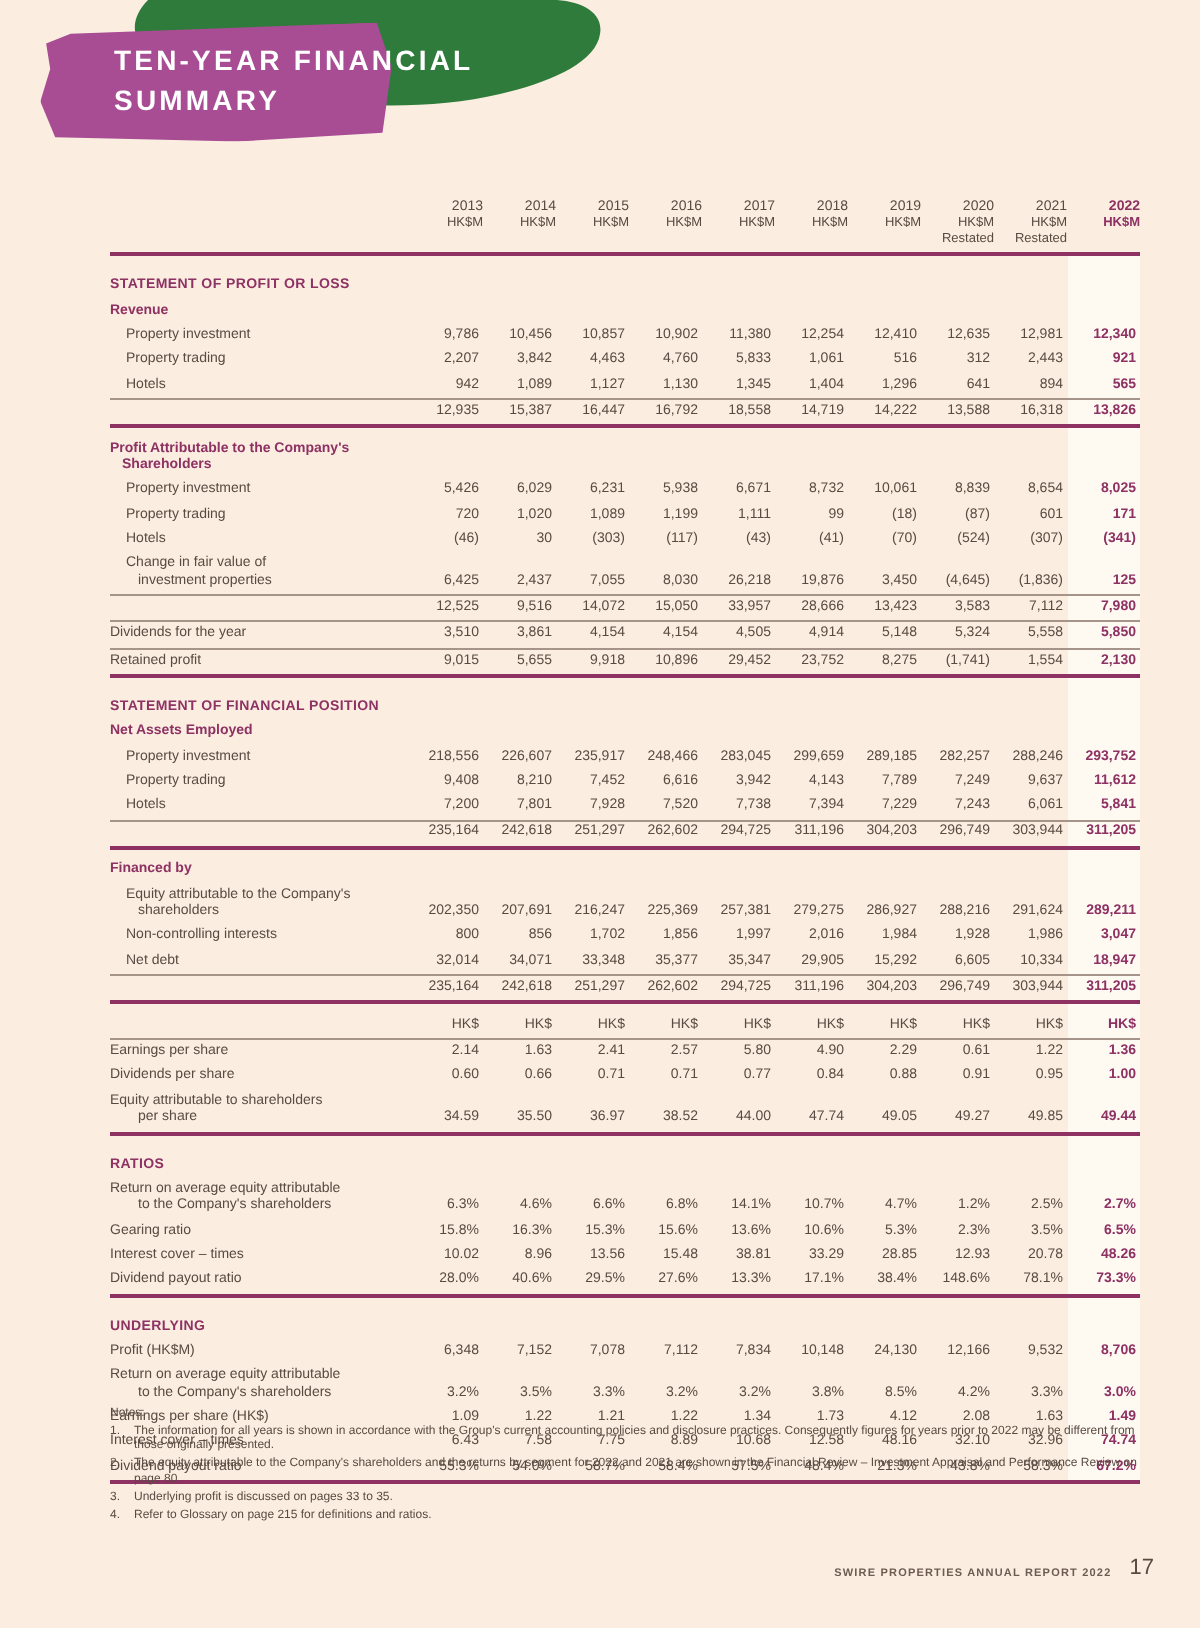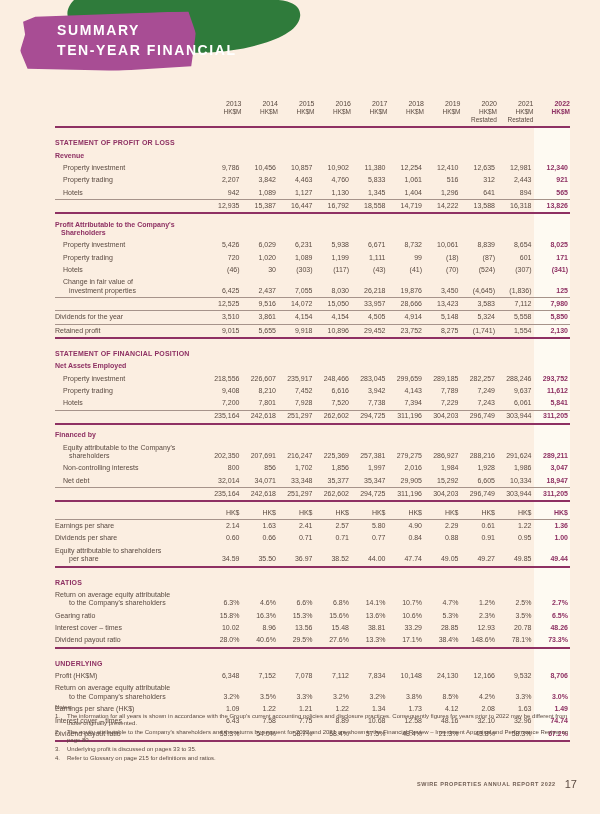--- a/index.html
+++ b/index.html
@@ -54,38 +54,38 @@
   .ft tr.bb-thick td{border-bottom:2px solid #8e3163;}
   .ft tr.hdr td{border-bottom:2px solid #8e3163;}
   
   .notes{position:absolute;left:55px;top:704px;width:515px;font-size:6px;line-height:7.6px;color:#5a4a41;}
   .notes-title{margin-bottom:1px;}
   .note-row{display:flex;margin-bottom:1.5px;}
   .note-num{width:12px;flex:0 0 12px;}
   .note-txt{flex:1;}
   
   .footer{
-    position:absolute;right:23px;top:778px;display:flex;align-items:center;gap:9px;
+    position:absolute;right:23px;top:778px;display:flex;align-items:flex-end;gap:9px;
   }
   .footer-name{font-size:5.5px;letter-spacing:.6px;color:#6e5c52;font-weight:bold;}
   .footer-page{font-size:11px;color:#5a4a41;}
 </style>
 </head>
 <body>
 
 <div class="page">
 
   <svg class="blob-svg" width="238" height="58" viewBox="0 0 238 58">
     <path fill="#2f7b3b" d="M10 0 C3 7 0 17 9 25 C20 35 42 44 72 48
       C112 54 152 55 186 47 C212 41 234 31 236 17 C238 6 226 0 212 0 Z"></path>
   </svg>
   <div class="banner"></div>
   <div class="title">
+    <div>TEN-YEAR FINANCIAL</div>
     <div>SUMMARY</div>
-    <div>TEN-YEAR FINANCIAL</div>
   </div>
 
   <div class="table-wrap">
     <table class="ft">
         <colgroup>
           <col class="c-lbl">
           <col class="c-num">
           <col class="c-num">
           <col class="c-num">
           <col class="c-num">

